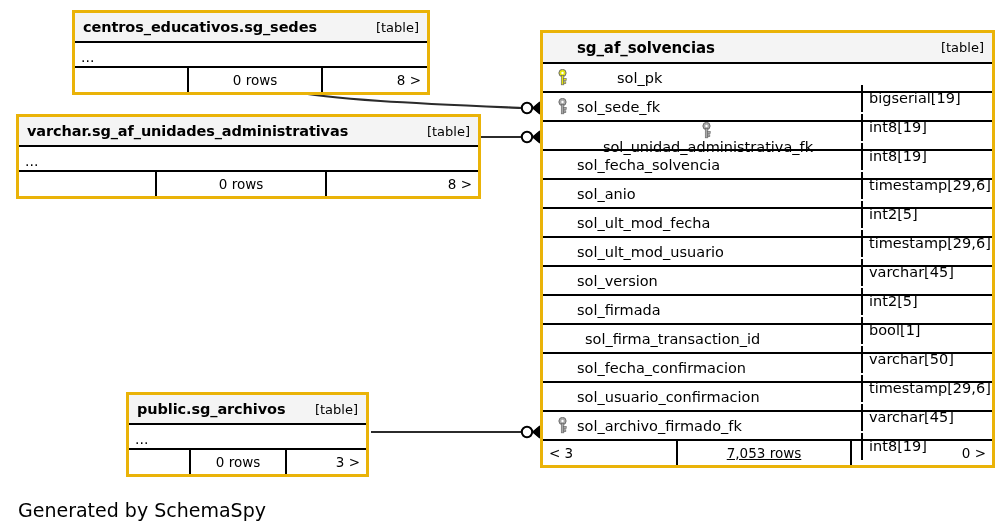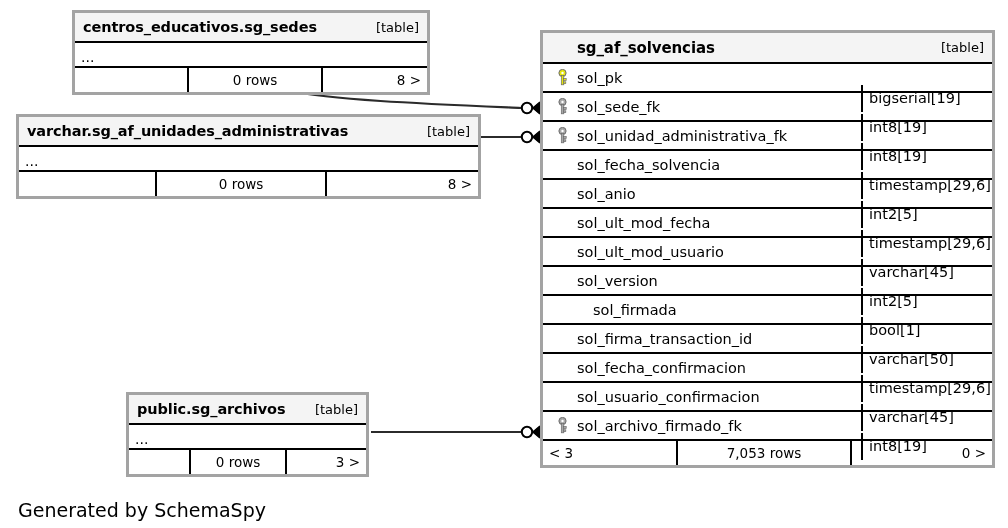--- a/index.html
+++ b/index.html
@@ -30,21 +30,21 @@
     position: absolute;
     left: 0; top: 0;
     width: 1008px;
     height: 528px;
     pointer-events: none;
   }
 
   
   .tbl {
     position: absolute;
-    border: 3px solid #a3a3a3;
+    border: 3px solid #eab308;
     background: #ffffff;
     box-sizing: border-box;
   }
 
   .tbl-title {
     display: flex;
     align-items: center;
     background: #f4f4f4;
     border-bottom: 2px solid #000000;
     box-sizing: border-box;
@@ -218,21 +218,21 @@
   </div>
 
   <div class="tbl" id="tbl-main" style="left:540px; top:30px; width:455px;">
     <div class="tbl-title" style="height:31px;padding-left:34px;">
       <span class="tname" style="font-size:15px;">sg_af_solvencias</span>
       <span class="ttype">[table]</span>
     </div>
 
     <div class="cols" id="main-columns">
         <div class="col-row">
-          <div class="col-name" style="width: 318px;">
+          <div class="col-name" style="width: 318px; gap: 40px;">
             <span class="keyslot">
               <svg width="11" height="17" viewBox="0 0 11 17" aria-hidden="true">
                 <circle cx="5.5" cy="4" r="3.6" fill="#e8e80d" stroke="#6b6b6b" stroke-width="1"></circle>
                 <circle cx="5.5" cy="4" r="1.2" fill="#ffffff"></circle>
                 <rect x="4.3" y="6.6" width="2.5" height="9.2" fill="#e8e80d" stroke="#6b6b6b" stroke-width="0.7"></rect>
                 <rect x="6.6" y="9.6" width="2.6" height="1.9" fill="#e8e80d" stroke="#6b6b6b" stroke-width="0.7"></rect>
                 <rect x="6.6" y="12.8" width="2.2" height="1.8" fill="#e8e80d" stroke="#6b6b6b" stroke-width="0.7"></rect>
               </svg>
             </span>
             <span style="margin-left: 4px;">sol_pk</span>
@@ -248,21 +248,21 @@
                 <rect x="4.3" y="6.6" width="2.5" height="9.2" fill="#a9a9a9" stroke="#6b6b6b" stroke-width="0.7"></rect>
                 <rect x="6.6" y="9.6" width="2.6" height="1.9" fill="#a9a9a9" stroke="#6b6b6b" stroke-width="0.7"></rect>
                 <rect x="6.6" y="12.8" width="2.2" height="1.8" fill="#a9a9a9" stroke="#6b6b6b" stroke-width="0.7"></rect>
               </svg>
             </span>
             <span style="margin-left: 4px;">sol_sede_fk</span>
           </div>
           <div class="col-type" style="flex: 1 1 0%;">int8[19]</div>
         </div>
         <div class="col-row">
-          <div class="col-name" style="width: 318px;">
+          <div class="col-name" style="width: 318px; flex-direction: column;">
             <span class="keyslot">
               <svg width="11" height="17" viewBox="0 0 11 17" aria-hidden="true">
                 <circle cx="5.5" cy="4" r="3.6" fill="#a9a9a9" stroke="#6b6b6b" stroke-width="1"></circle>
                 <circle cx="5.5" cy="4" r="1.2" fill="#ffffff"></circle>
                 <rect x="4.3" y="6.6" width="2.5" height="9.2" fill="#a9a9a9" stroke="#6b6b6b" stroke-width="0.7"></rect>
                 <rect x="6.6" y="9.6" width="2.6" height="1.9" fill="#a9a9a9" stroke="#6b6b6b" stroke-width="0.7"></rect>
                 <rect x="6.6" y="12.8" width="2.2" height="1.8" fill="#a9a9a9" stroke="#6b6b6b" stroke-width="0.7"></rect>
               </svg>
             </span>
             <span style="margin-left: 4px;">sol_unidad_administrativa_fk</span>
@@ -300,28 +300,28 @@
         <div class="col-row">
           <div class="col-name" style="width: 318px;">
             <span class="keyslot"></span>
             <span style="margin-left: 4px;">sol_version</span>
           </div>
           <div class="col-type" style="flex: 1 1 0%;">int2[5]</div>
         </div>
         <div class="col-row">
           <div class="col-name" style="width: 318px;">
             <span class="keyslot"></span>
-            <span style="margin-left: 20px;">sol_firmada</span>
+            <span style="margin-left: 4px;">sol_firmada</span>
           </div>
           <div class="col-type" style="flex: 1 1 0%;">bool[1]</div>
         </div>
         <div class="col-row">
           <div class="col-name" style="width: 318px;">
             <span class="keyslot"></span>
-            <span style="margin-left: 4px;">sol_firma_transaction_id</span>
+            <span style="margin-left: 12px;">sol_firma_transaction_id</span>
           </div>
           <div class="col-type" style="flex: 1 1 0%;">varchar[50]</div>
         </div>
         <div class="col-row">
           <div class="col-name" style="width: 318px;">
             <span class="keyslot"></span>
             <span style="margin-left: 4px;">sol_fecha_confirmacion</span>
           </div>
           <div class="col-type" style="flex: 1 1 0%;">timestamp[29,6]</div>
         </div>
@@ -344,20 +344,20 @@
               </svg>
             </span>
             <span style="margin-left: 4px;">sol_archivo_firmado_fk</span>
           </div>
           <div class="col-type" style="flex: 1 1 0%;">int8[19]</div>
         </div>
       </div>
 
     <div class="tbl-foot" style="border-bottom:none;">
       <div class="fcell fleft" style="width:133px;">&lt; 3</div>
-      <div class="fcell fmid" style="width:176px;">7,053 rows</div>
+      <div class="fcell fmid" style="width:176px;text-decoration:underline;">7,053 rows</div>
       <div class="fcell fright" style="flex:1;">0 &gt;</div>
     </div>
   </div>
 
   <div class="caption" style="left:18px; top:499px;">Generated by SchemaSpy</div>
 
 </div>
 
 </body></html>

